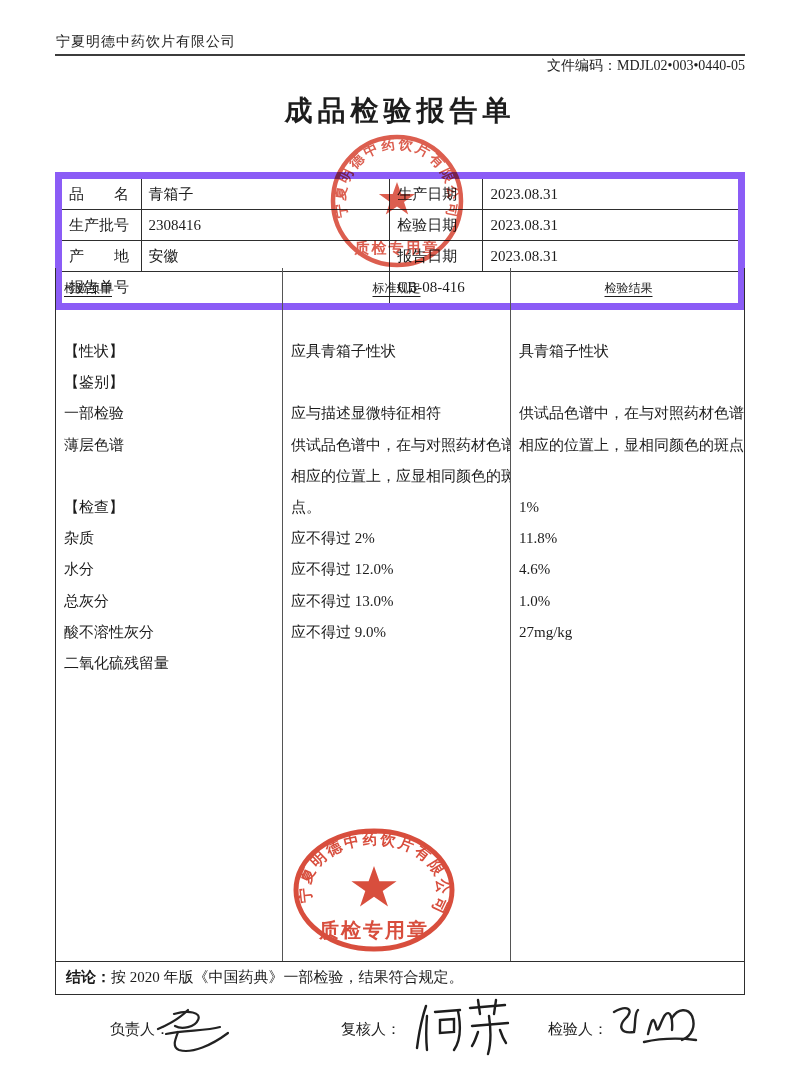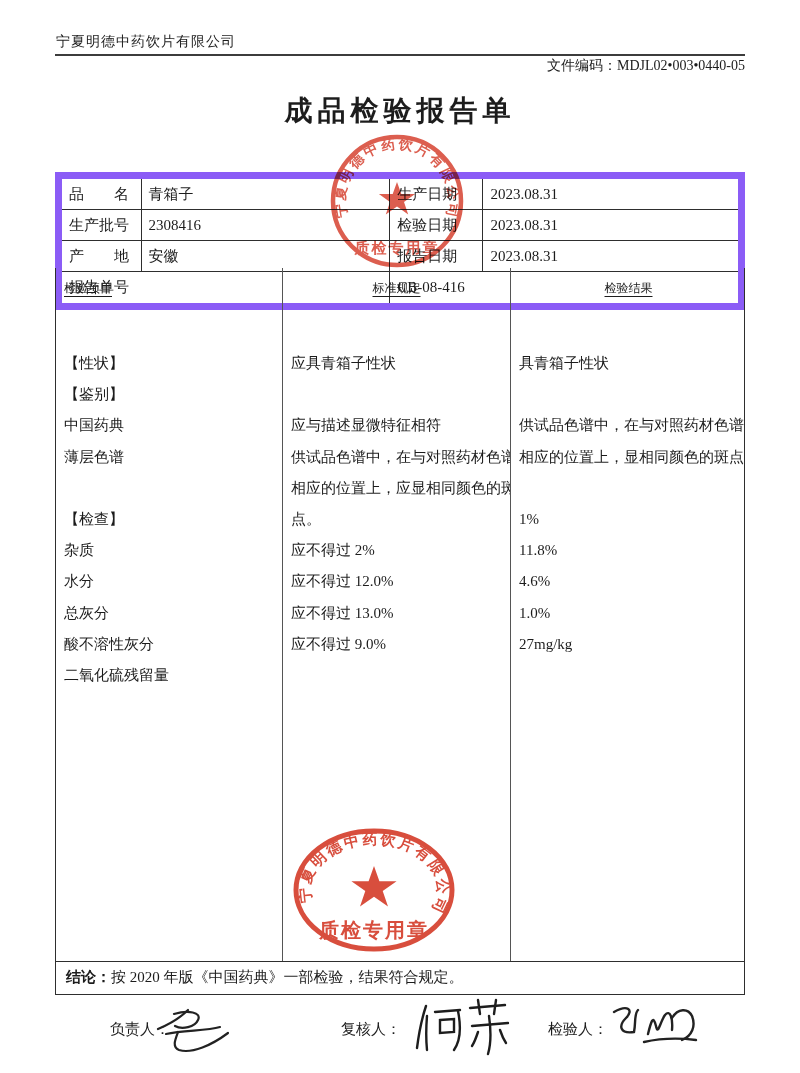--- a/index.html
+++ b/index.html
@@ -30,21 +30,21 @@
   .main-table{position:absolute;left:55px;top:268px;width:690px;height:694px;
               border:1px solid #2e2e2e;border-top:none;box-sizing:border-box;}
   .col{position:absolute;top:0;height:100%;box-sizing:border-box;border-right:1px solid #555;}
   .col1{left:0;width:227px;}
   .col2{left:227px;width:228px;}
   .col3{left:455px;width:235px;border-right:none;}
   .col-header{margin-top:9px;font-size:12px;height:22px;line-height:22px;}
   .col-header.left{text-align:left;padding-left:8px;}
   .col-header.center{text-align:center;}
   .col-header .hdr{text-decoration:underline;text-underline-offset:4px;}
-  .lines{position:absolute;left:0;top:80px;width:100%;}
+  .lines{position:absolute;left:0;top:68px;width:100%;}
   .spec-line{height:31.2px;line-height:31.2px;font-size:15px;padding:0 8px;white-space:pre;overflow:hidden;}
   
   .conclusion{position:absolute;left:55px;top:962px;width:690px;height:33px;box-sizing:border-box;
               border:1px solid #2e2e2e;border-top:none;font-size:15px;line-height:31px;padding:0 10px;white-space:pre;}
   .conclusion .clabel{font-weight:bold;}
   
   .sig-row{position:absolute;left:0;top:1002px;width:800px;height:60px;margin-left:48px;}
   .sig-label{position:absolute;top:18px;font-size:15px;}
   .lbl-resp{left:62px;} .lbl-rev{left:293px;} .lbl-insp{left:500px;}
   .sig-svg{position:absolute;}
@@ -91,21 +91,21 @@
   </div>
 
   <div class="main-table">
     <div class="col col1">
       <div class="col-header left">
         <span class="hdr">检验项目</span>
       </div>
       <div class="lines">
           <div class="spec-line">【性状】</div>
           <div class="spec-line">【鉴别】</div>
-          <div class="spec-line">中国药典</div>
+          <div class="spec-line">一部检验</div>
           <div class="spec-line">薄层色谱</div>
           <div class="spec-line"></div>
           <div class="spec-line">【检查】</div>
           <div class="spec-line">杂质</div>
           <div class="spec-line">水分</div>
           <div class="spec-line">总灰分</div>
           <div class="spec-line">酸不溶性灰分</div>
           <div class="spec-line">二氧化硫残留量</div>
         </div>
     </div>

